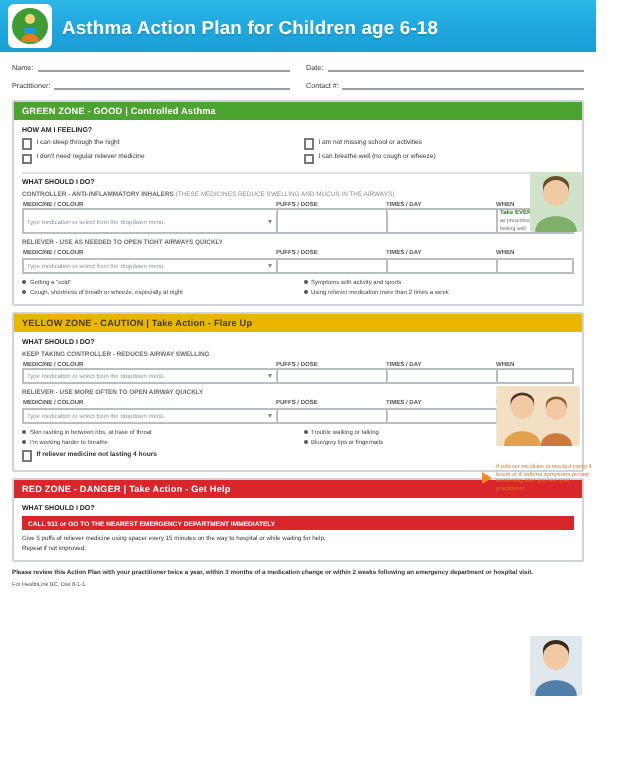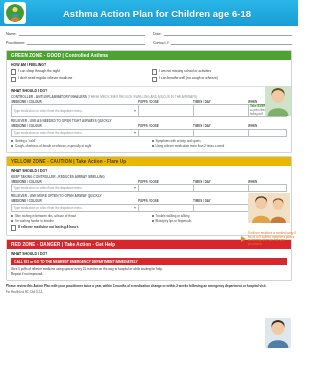--- a/index.html
+++ b/index.html
@@ -11,21 +11,21 @@
     color:#222;
     overflow:hidden;
   }
   .page{position:relative;width:298px;height:386px;box-sizing:border-box;padding:0;}
 
   
   .header{
     position:relative;
     height:26px;
     background:linear-gradient(180deg,#2bb7e8 0%,#1fa7dd 55%,#1a9ed6 100%);
-    display:flex;align-items:center;gap:32px;
+    display:flex;align-items:center;
   }
   .logo{
     width:22px;height:22px;margin-left:4px;margin-right:5px;
     background:#ffffff;border-radius:3px;
     display:flex;align-items:center;justify-content:center;
     flex:0 0 auto;
   }
   .logo svg{display:block;}
   .header-title{
     color:#fff;font-size:9.4px;font-weight:bold;letter-spacing:.1px;

